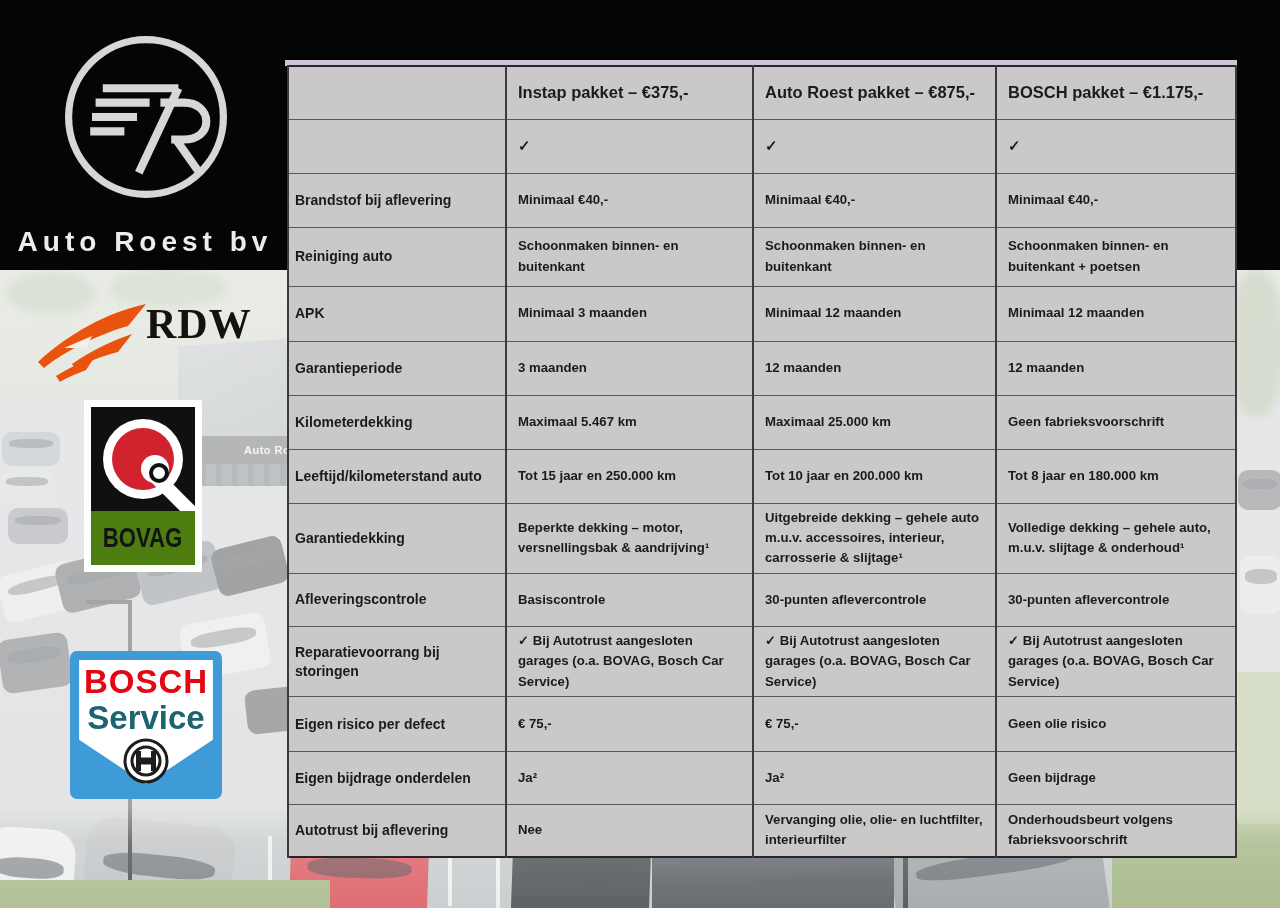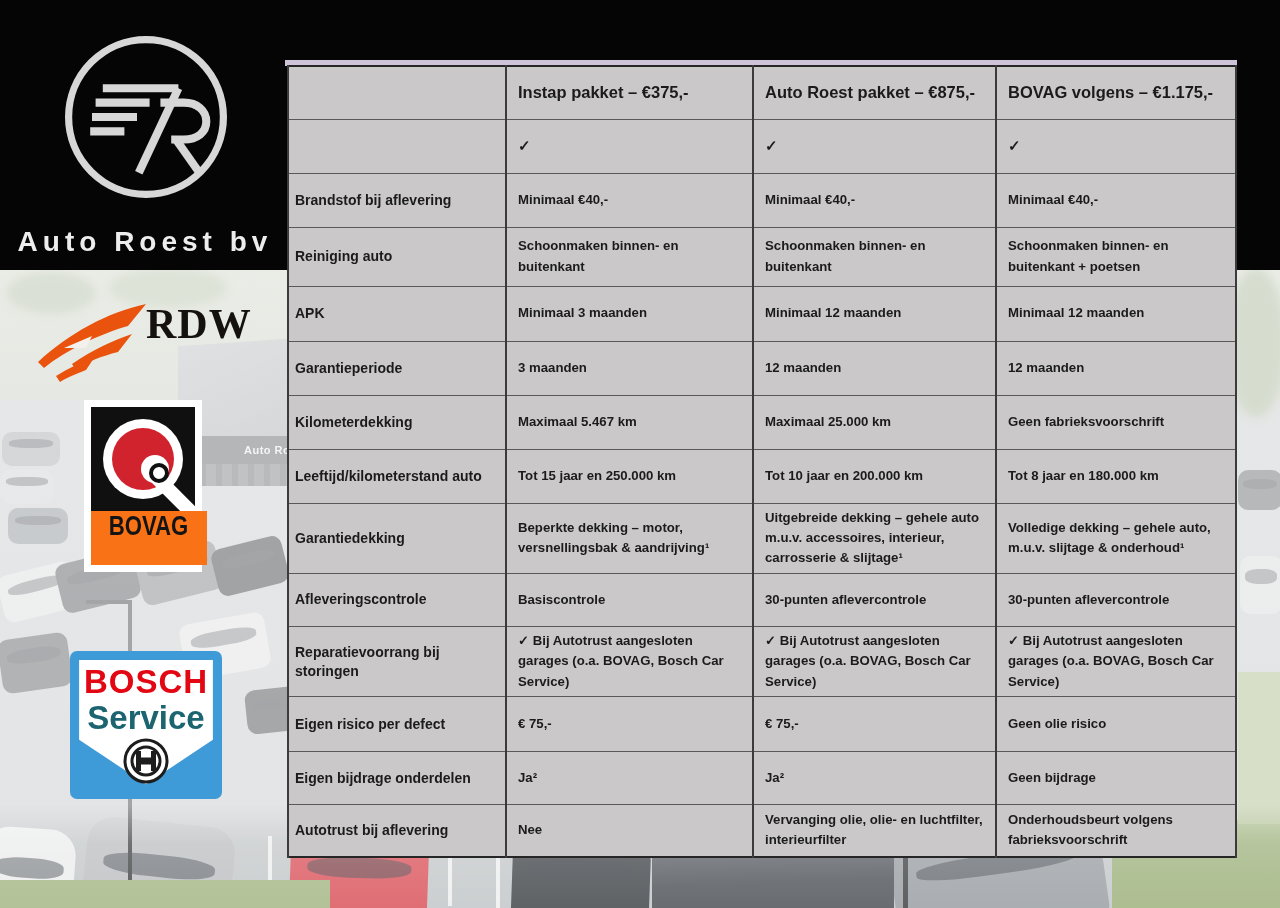--- a/index.html
+++ b/index.html
@@ -43,22 +43,22 @@
     padding:0;z-index:3;box-sizing:border-box;}
   .bovag-black{position:absolute;left:7px;top:7px;width:104px;height:104px;background:#101010;}
   .bovag-ring{position:absolute;left:12px;top:12px;width:80px;height:80px;border-radius:50%;background:#fff;}
   .bovag-red{position:absolute;left:9px;top:9px;width:62px;height:62px;border-radius:50%;background:#d0232e;}
   .bovag-key-bar{position:absolute;left:46px;top:44px;width:62px;height:14px;background:#fff;
     transform:rotate(45deg);transform-origin:left center;}
   .bovag-key-head{position:absolute;left:38px;top:36px;width:28px;height:28px;border-radius:50%;
     background:#fff;border:0;}
   .bovag-key-hole{position:absolute;left:46px;top:44px;width:12px;height:12px;border-radius:50%;
     background:#fff;border:4px solid #101010;}
-  .bovag-yellow{position:absolute;left:7px;top:111px;width:116px;height:54px;background:#f97316;
-    display:flex;align-items:flex-start;justify-content:center;}
+  .bovag-yellow{position:absolute;left:7px;top:111px;width:104px;height:54px;background:#4d7c0f;
+    display:flex;align-items:center;justify-content:center;}
   .bovag-word{font-weight:bold;font-size:27px;color:#141414;transform:scaleX(.82);letter-spacing:0;}
   .bosch{position:absolute;left:70px;top:651px;width:152px;height:148px;background:#3f9bd8;
     border-radius:7px;z-index:3;}
   .bosch-shield{position:absolute;left:0;top:0;width:152px;height:148px;background:#fff;
     clip-path:polygon(6% 6%,94% 6%,94% 60%,50% 90%,6% 60%);}
   .bosch-word1{position:absolute;left:0;top:12px;width:152px;text-align:center;
     color:#e30613;font-weight:bold;font-size:33px;letter-spacing:1px;}
   .bosch-word2{position:absolute;left:0;top:48px;width:152px;text-align:center;
     color:#1b6470;font-weight:bold;font-size:33px;}
   .bosch-emblem{position:absolute;left:52px;top:86px;}
@@ -228,21 +228,21 @@
       <col style="width:218px">
         <col style="width:247px">
         <col style="width:243px">
         <col style="width:240px">
     </colgroup>
     <thead>
       <tr>
         <th class="pkg"></th>
         <th class="pkg">Instap pakket – €375,-</th>
         <th class="pkg">Auto Roest pakket – €875,-</th>
-        <th class="pkg">BOVAG volgens – €1.175,-</th>
+        <th class="pkg">BOSCH pakket – €1.175,-</th>
       </tr>
       <tr>
         <td class="check"></td>
         <td class="check">✓</td>
         <td class="check">✓</td>
         <td class="check">✓</td>
       </tr>
     </thead>
     <tbody>
         <tr>

